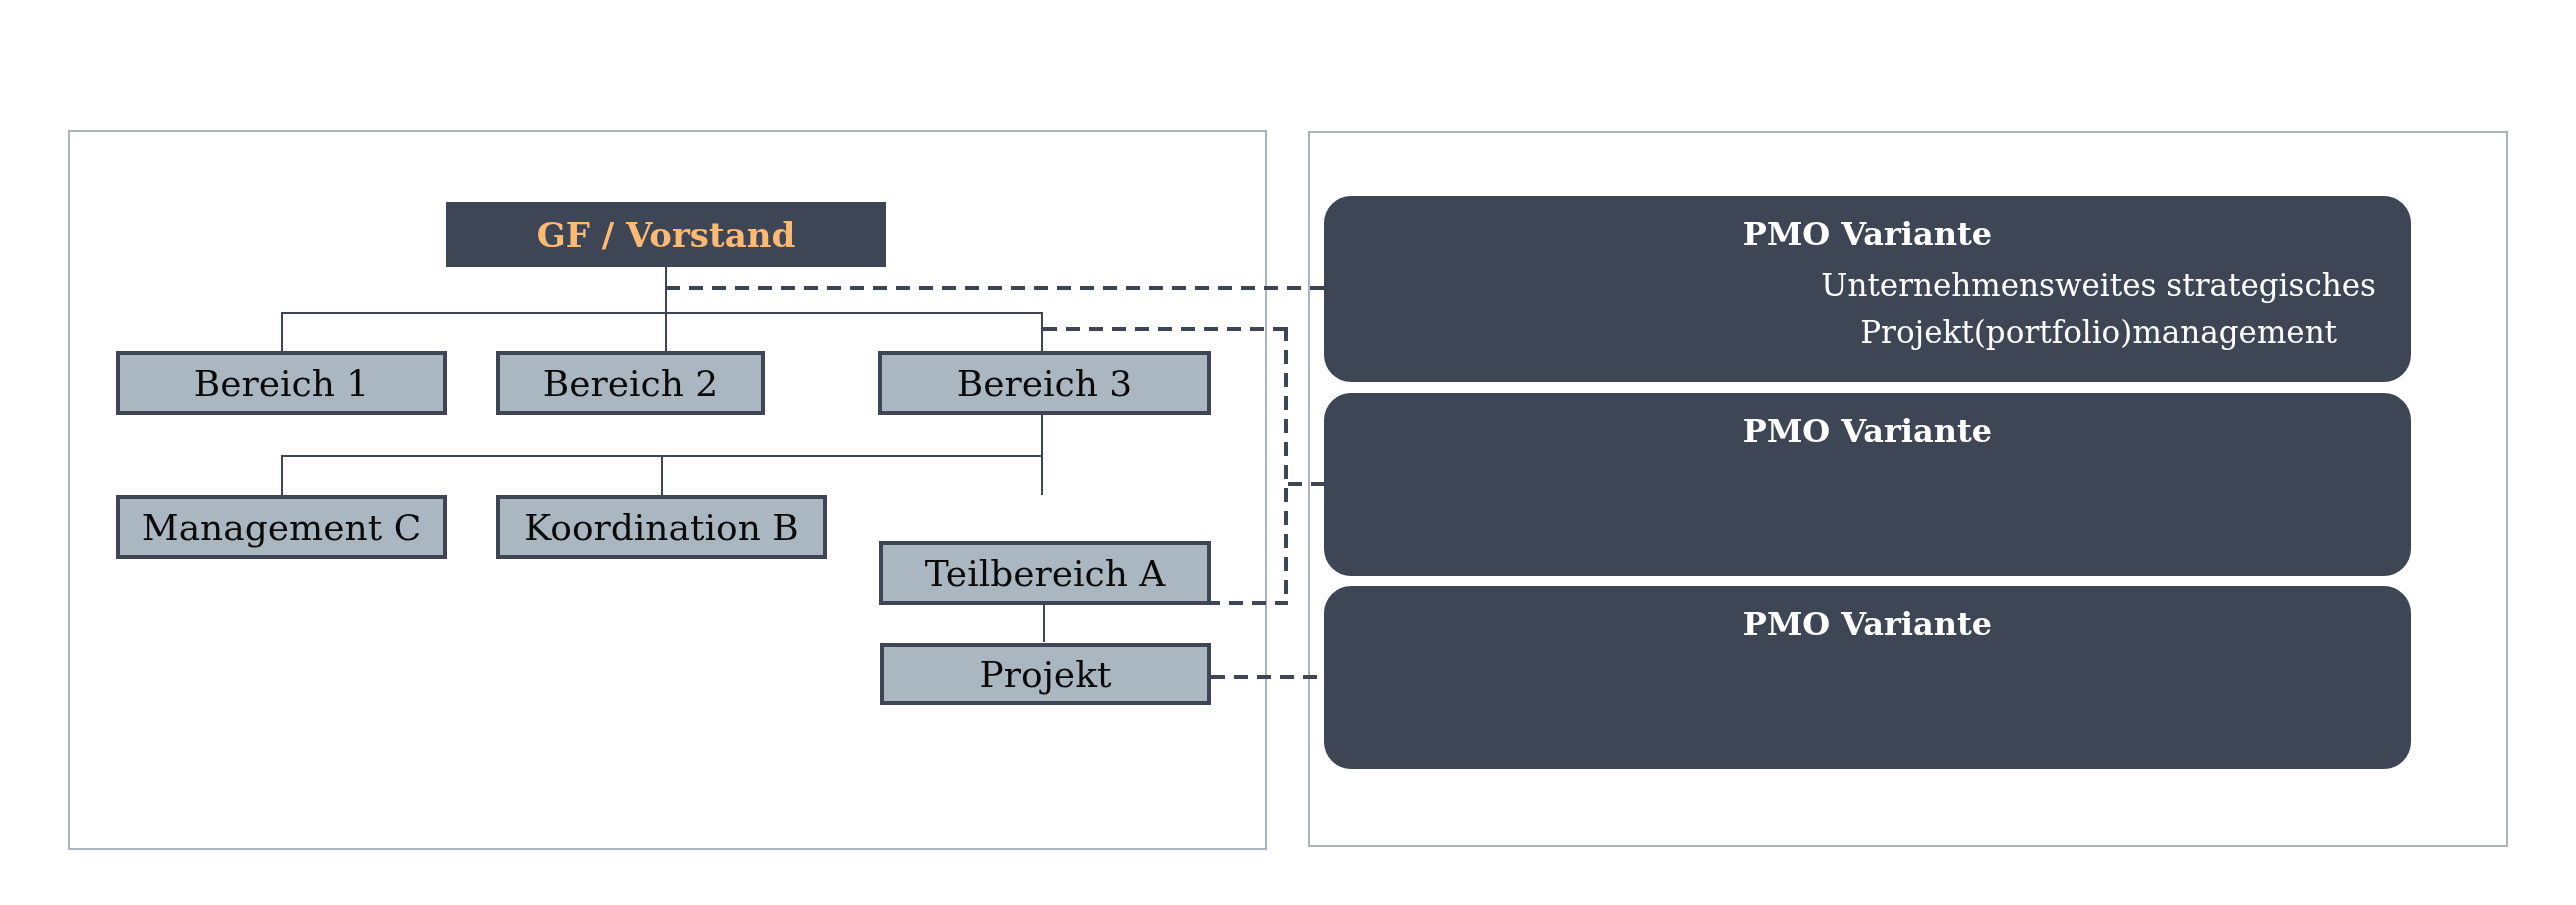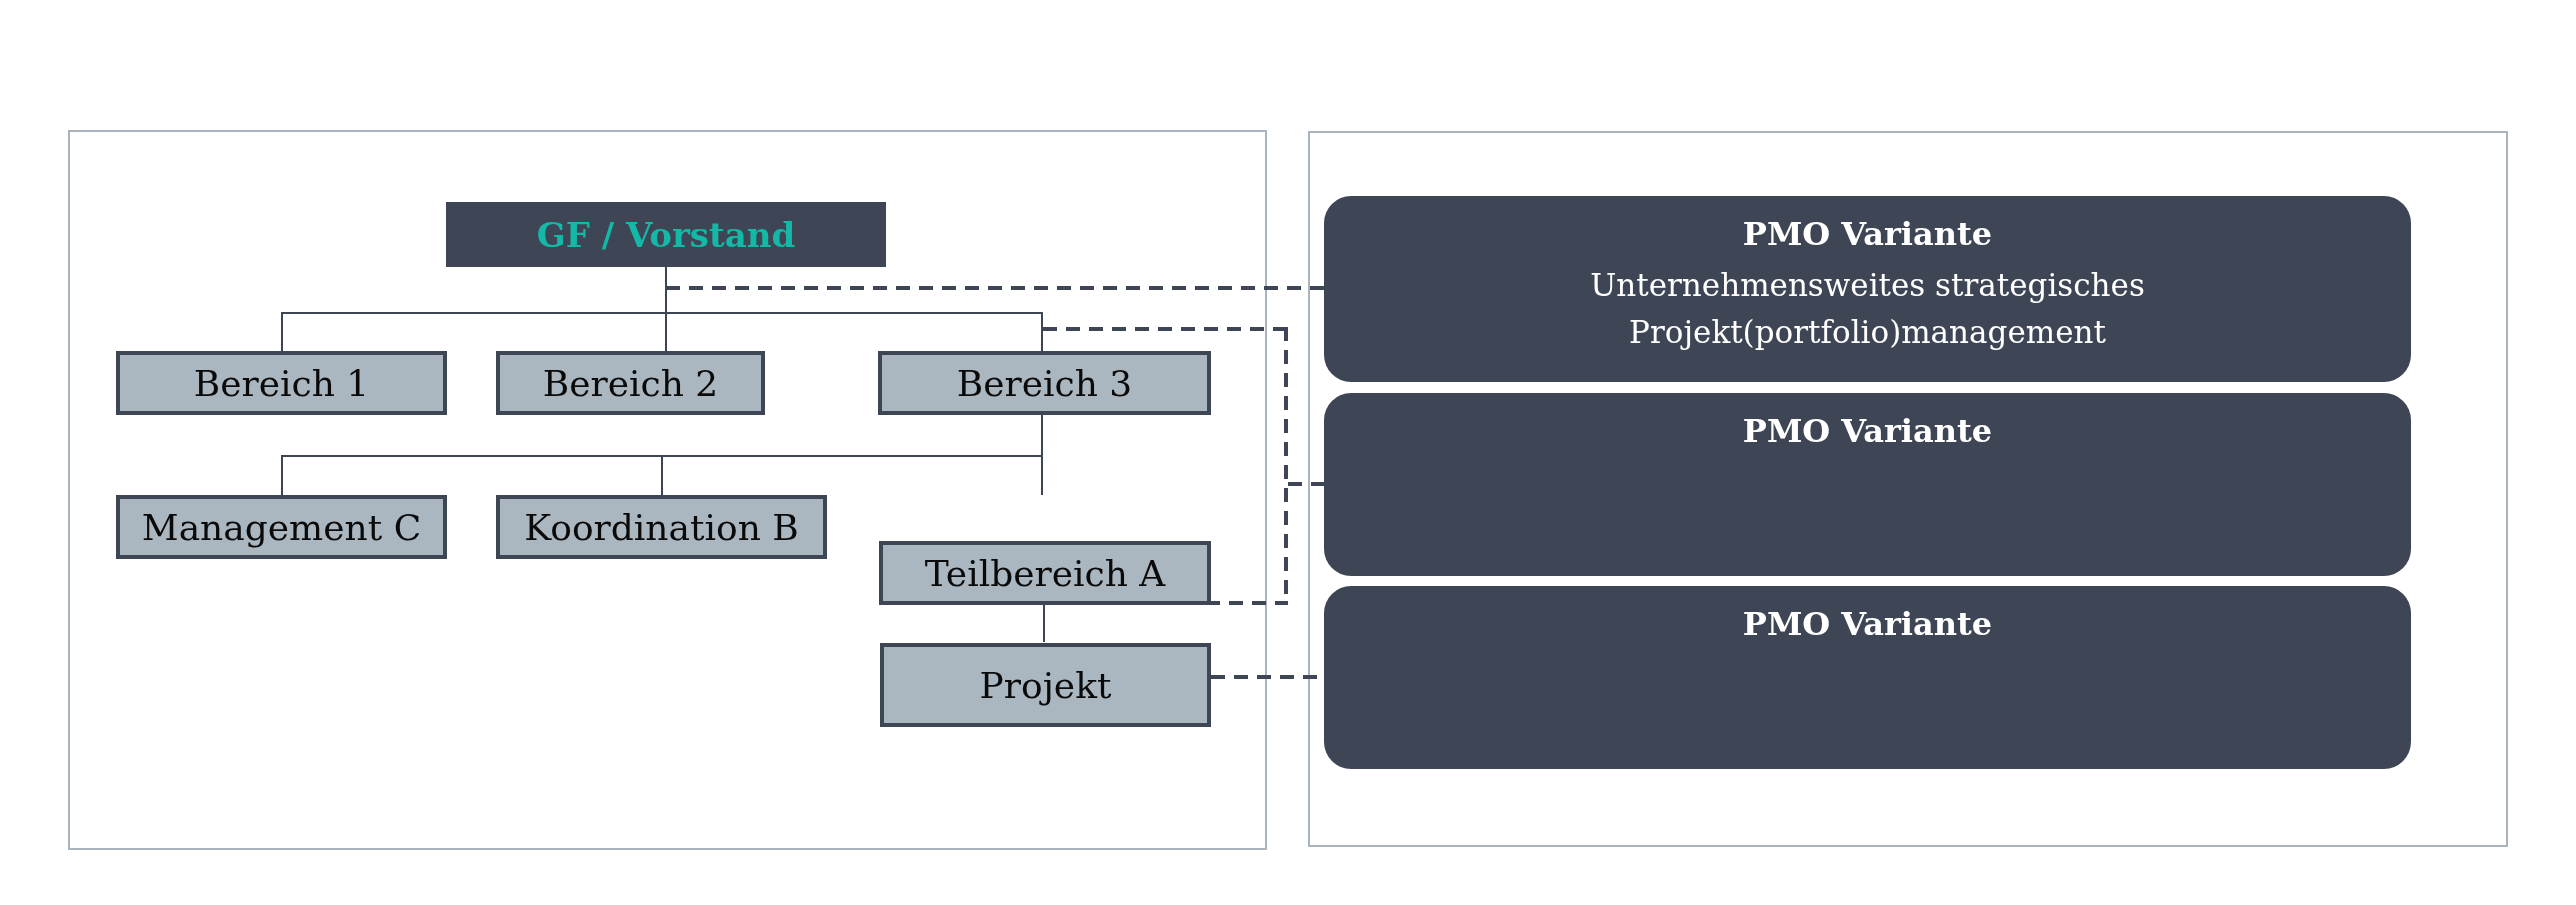--- a/index.html
+++ b/index.html
@@ -31,31 +31,31 @@
     font-size:36px;
     color:#0a0a0a;
     background:var(--light-box);
     border:4.3px solid var(--dark);
     text-align:center;
     white-space:nowrap;
   }
   .org-box.dark{
     background:var(--dark);
     border:none;
-    color:#14b8a6;
+    color:#fdba74;
     font-weight:bold;
   }
   #node-gf{left:446px;top:202px;width:440px;height:65px;font-size:34px;}
   #node-bereich1{left:116px;top:351px;width:331px;height:64px;}
   #node-bereich2{left:496px;top:351px;width:269px;height:64px;}
   #node-bereich3{left:878px;top:351px;width:333px;height:64px;}
   #node-teilbereich-c{left:116px;top:495px;width:331px;height:64px;}
   #node-teilbereich-b{left:496px;top:495px;width:331px;height:64px;}
   #node-teilbereich-a{left:879px;top:495px;width:332px;height:64px;margin-top:46px;}
-  #node-projekt{left:880px;top:643px;width:331px;height:84px;}
+  #node-projekt{left:880px;top:643px;width:331px;height:62px;}
 
   .hline,.vline{position:absolute;background:var(--dark);}
   .dhline{
     position:absolute;height:3.6px;
     background:repeating-linear-gradient(to right,var(--dark) 0 13.7px,transparent 13.7px 23px);
   }
   .dvline{
     position:absolute;width:3.6px;
     background:repeating-linear-gradient(to bottom,var(--dark) 0 13.7px,transparent 13.7px 23px);
   }
@@ -82,21 +82,21 @@
   #pmo-card-2{top:393px;height:183px;}
   #pmo-card-3{top:586px;height:183px;}
   .pmo-title{
     font-weight:bold;
     font-size:32px;
     line-height:1.2;
     flex:none;
   }
   .pmo-body-wrap{
     flex:1;
-    display:flex;align-items:center;justify-content:center;
+    display:flex;align-items:center;justify-content:flex-end;
   }
   .pmo-body{
     font-size:31px;
     line-height:1.5;
     white-space:pre-line;
   }
 </style>
 </head>
 <body>
 

